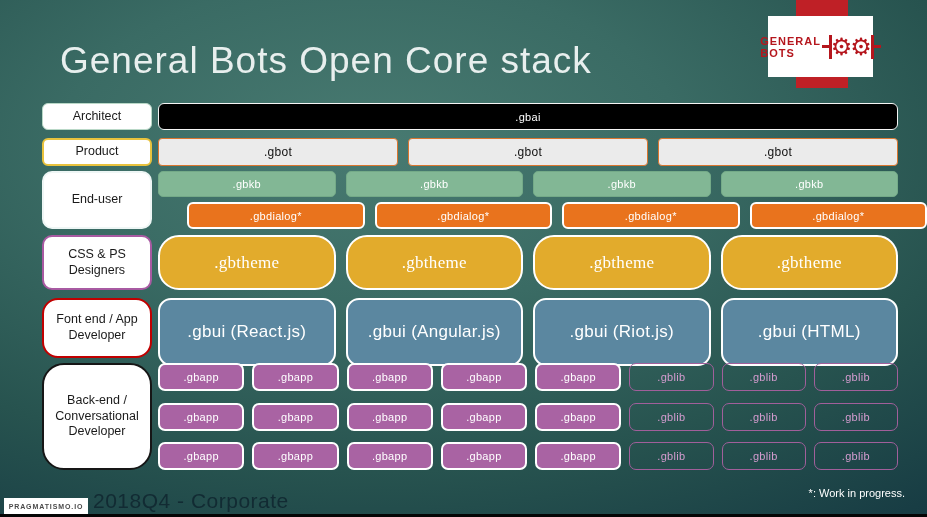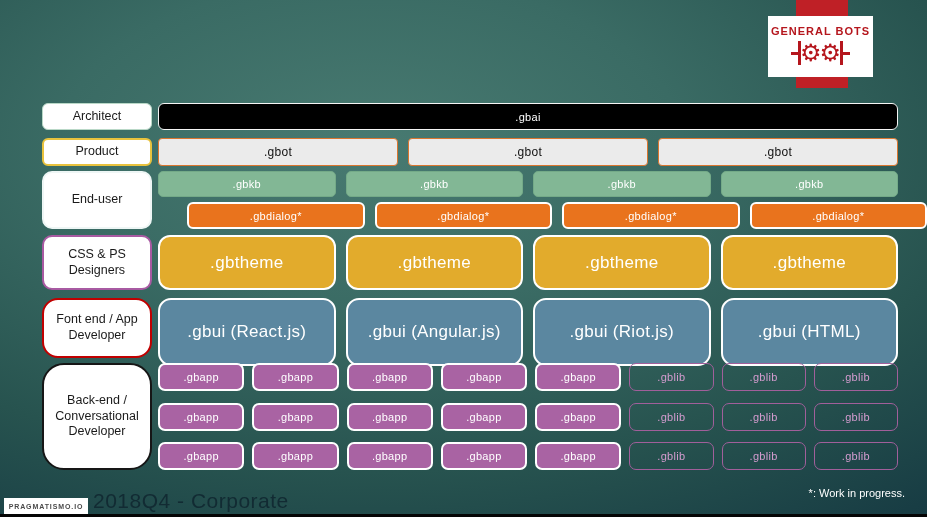--- a/index.html
+++ b/index.html
@@ -17,21 +17,21 @@
   .title {
     position:absolute; left:60px; top:40px;
     font-size:37px; font-weight:400; letter-spacing:1px;
     color:#e8efee;
   }
 
   
   .logo-band { position:absolute; left:796px; top:0; width:52px; height:88px; background:#bf2026; }
   .logo-box {
     position:absolute; left:768px; top:16px; width:105px; height:61px;
-    background:#ffffff; display:flex; flex-direction:column; align-items:center; justify-content:center; gap:1px;
+    background:#ffffff; display:flex; flex-direction:row; align-items:center; justify-content:center; gap:1px;
   }
   .logo-text { color:#b5161d; font-weight:bold; font-size:11px; letter-spacing:1px; }
   .gear-row { display:flex; align-items:center; height:30px; }
   .gear-row .hline { width:7px; height:3px; background:#b5161d; }
   .gear-row .vbar { width:3px; height:24px; background:#b5161d; }
   .gear-row .gear { color:#b5161d; font-size:24px; line-height:24px; margin:0 -1px; }
 
   
   .label-box {
     position:absolute; left:42px; width:110px;
@@ -59,21 +59,21 @@
   .row-app3     { top:442px; height:28px; gap:8px; }
 
   .box {
     flex:1 1 0; display:flex; align-items:center; justify-content:center;
     color:#ffffff; font-size:11px; letter-spacing:0.3px;
   }
   .b-gbai    { background:#000000; border:1.5px solid #f5f5f5; border-radius:6px; }
   .b-gbot    { background:#ebebeb; border:1.5px solid #d9762f; border-radius:4px; color:#111111; font-size:12px; }
   .b-gbkb    { background:#82b795; border:1px solid #74aa88; border-radius:5px; }
   .b-gbdialog{ background:#e9731d; border:2px solid #ffffff; border-radius:6px; }
-  .b-gbtheme { background:#e2ab2c; border:2px solid #ffffff; border-radius:12px; font-size:17px; }
+  .b-gbtheme { background:#e2ab2c; border:2px solid #ffffff; border-radius:21px; font-size:17px;font-family:Liberation Serif, serif; }
   .b-gbui    { background:#5b87a0; border:2px solid #ffffff; border-radius:13px; font-size:17px; }
   .b-gbapp   { background:#a963a3; border:2px solid #ffffff; border-radius:7px; }
   .b-gblib   { background:transparent; border:1.5px solid #a15f9b; border-radius:7px; color:#d49ccf; }
 
   
   .brand-badge {
     position:absolute; left:4px; top:498px; width:84px; height:17px;
     background:#ffffff; color:#4a4a4a; font-size:7px; letter-spacing:0.9px; font-weight:bold;
     display:flex; align-items:center; justify-content:center;
   }
@@ -84,20 +84,21 @@
   .wip-note {
     position:absolute; right:22px; top:487px;
     font-size:11px; color:#ffffff;
   }
 </style>
 </head>
 <body>
 
 <div class="slide">
 
+  <div class="title">General Bots Open Core stack</div>
 
   <div class="logo-band"></div>
   <div class="logo-box">
     <div class="logo-text">GENERAL BOTS</div>
     <div class="gear-row">
       <span class="hline"></span>
         <span class="vbar"></span>
         <span class="gear">⚙</span>
         <span class="gear">⚙</span>
         <span class="vbar"></span>

